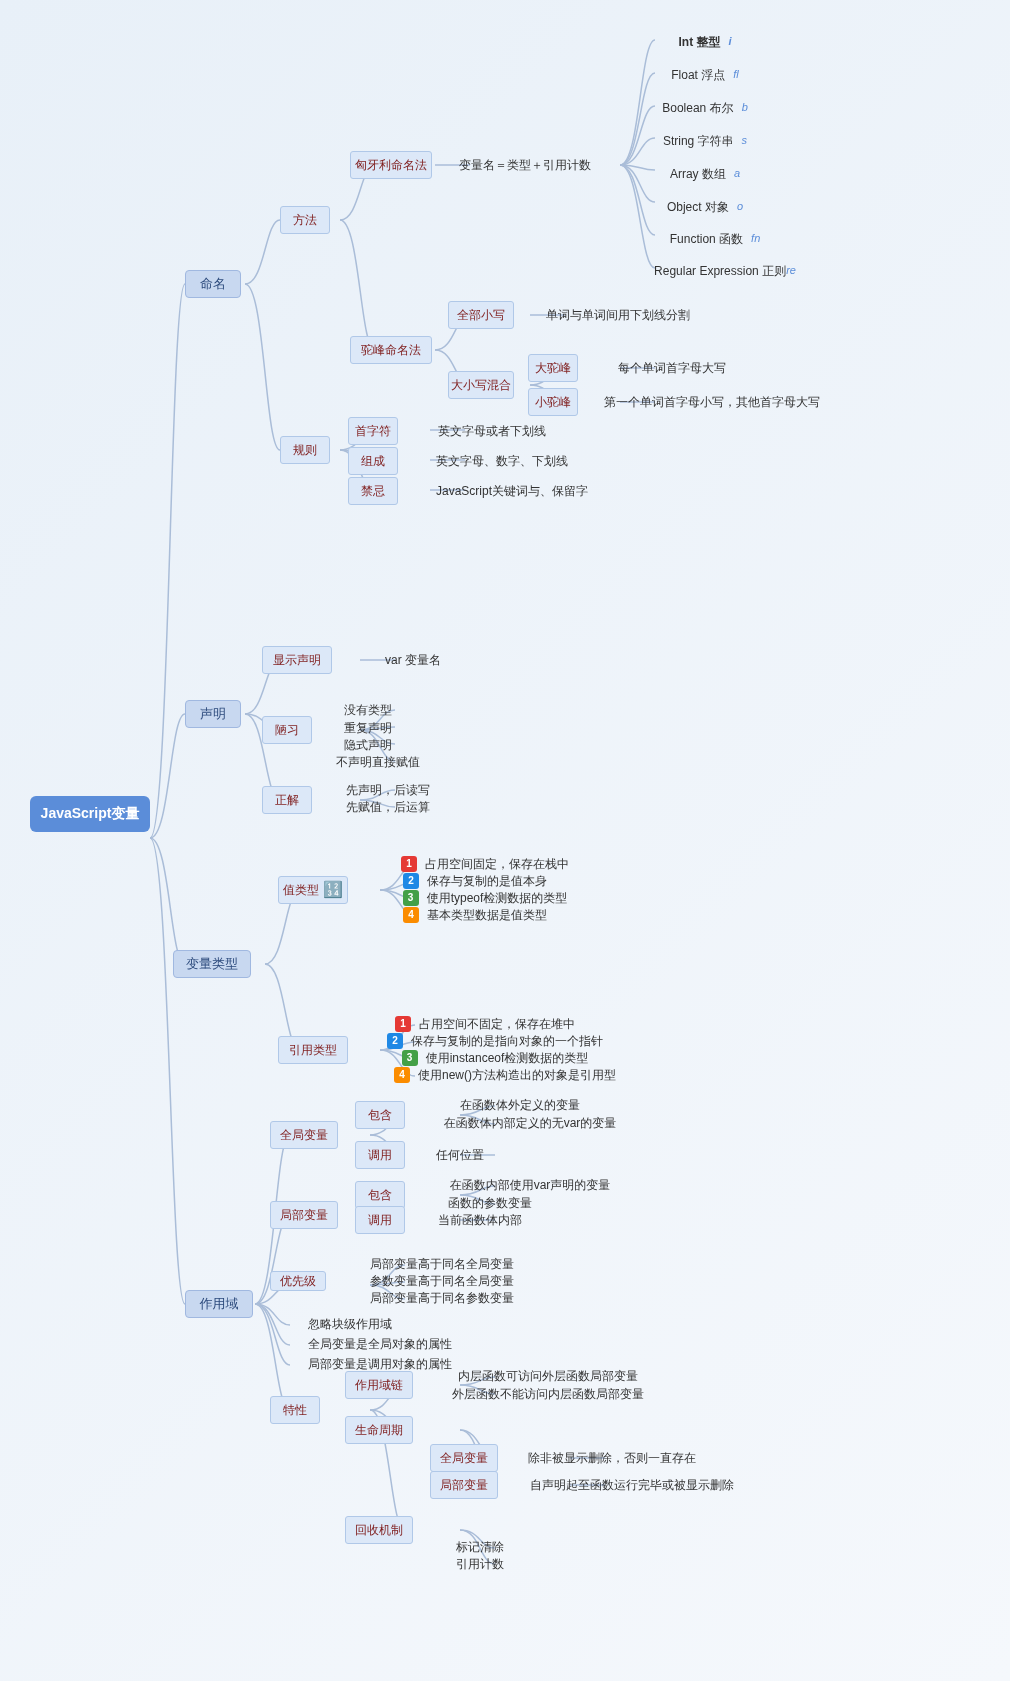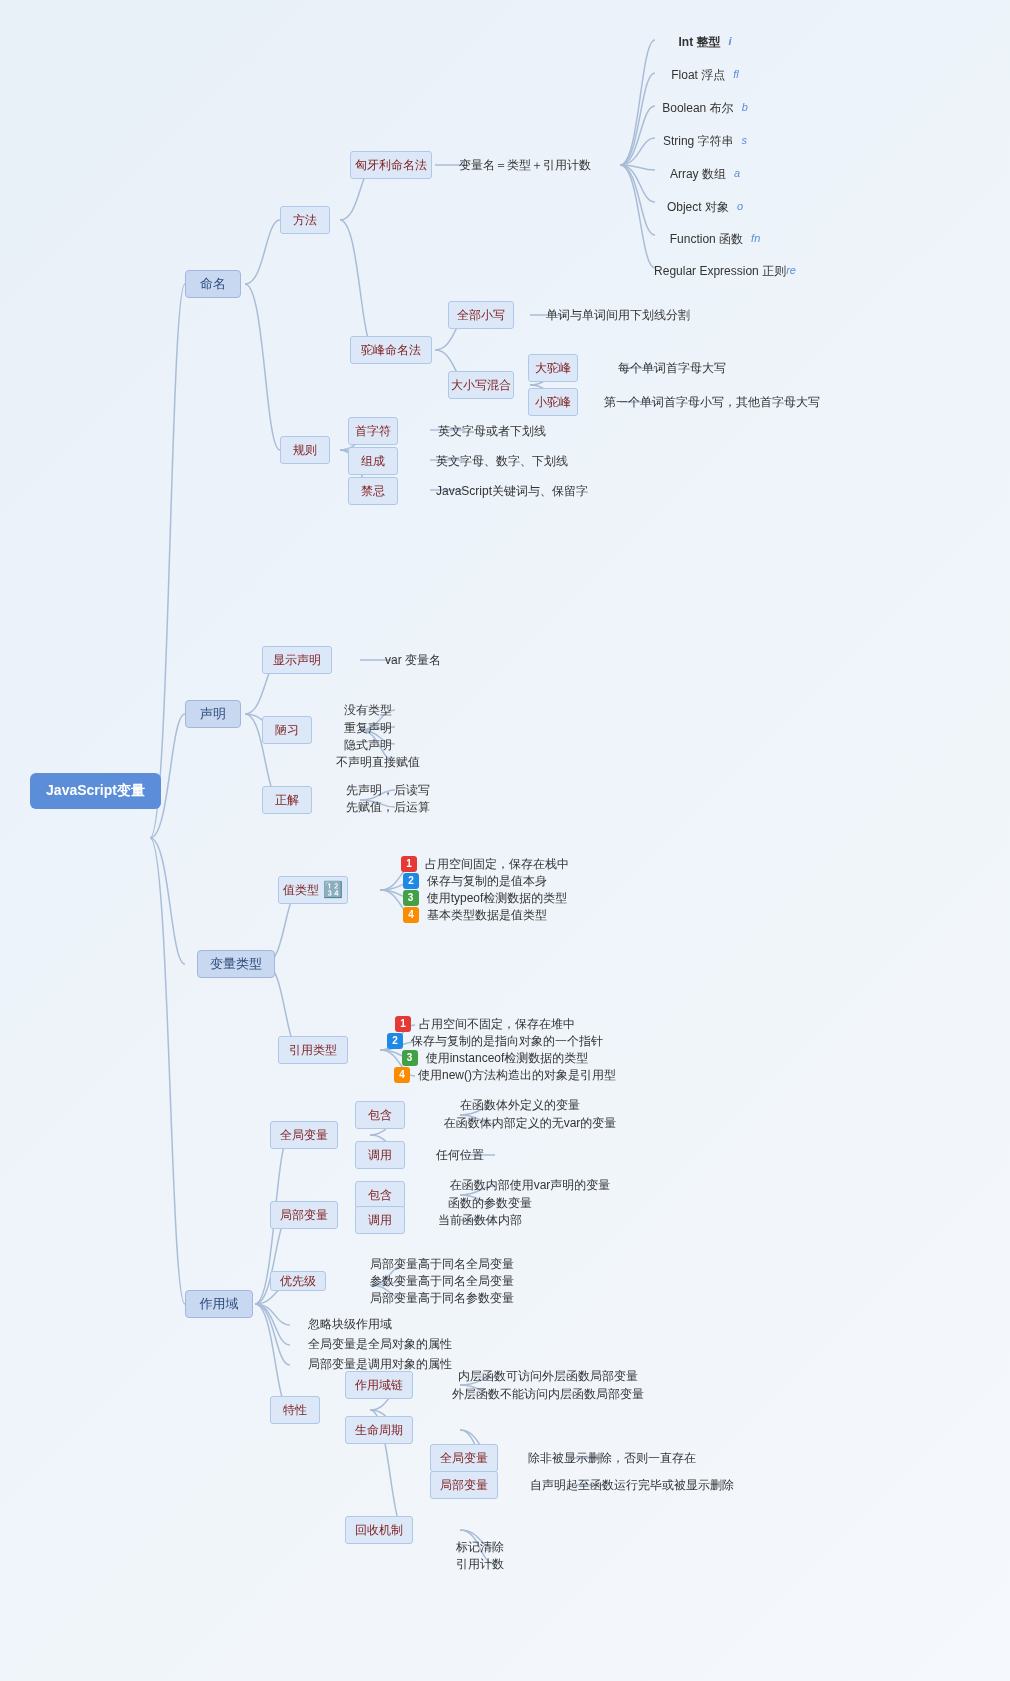--- a/index.html
+++ b/index.html
@@ -215,21 +215,21 @@
     <path d="M 460,1430 C 480,1430 480,1485 495,1485" stroke="#aabdd8"></path>
 
     <path d="M 570,1458 C 590,1458 590,1458 605,1458" stroke="#aabdd8"></path>
 
     <path d="M 570,1485 C 590,1485 590,1485 605,1485" stroke="#aabdd8"></path>
 
     <path d="M 460,1530 C 480,1530 480,1548 495,1548" stroke="#aabdd8"></path>
     <path d="M 460,1530 C 480,1530 480,1564 495,1564" stroke="#aabdd8"></path>
   </svg>
 
-  <div class="node node-root" style="left:30px; top:773px; width:131px; height:36px;">
+  <div class="node node-root" style="left:30px; top:796px; width:120px; height:36px;">
     <span>JavaScript变量</span>
   </div>
 
   <div class="node node-l1" style="left:185px; top:270px; width:56px; height:28px;">
     <span>命名</span>
   </div>
 
   <div class="node node-l2" style="left:280px; top:206px; width:50px; height:28px;">
     <span>方法</span>
   </div>
@@ -359,21 +359,21 @@
   <div class="node node-l2" style="left:262px; top:786px; width:50px; height:28px;">
     <span>正解</span>
   </div>
   <div class="node node-text" style="left:328px; top:776px; width:120px; height:28px; display:flex; align-items:center;text-align:center;">
     <span>先声明，后读写</span>
   </div>
   <div class="node node-text" style="left:328px; top:793px; width:120px; height:28px; display:flex; align-items:center;">
     <span>先赋值，后运算</span>
   </div>
 
-  <div class="node node-l1" style="left:197px; top:950px; width:78px; height:28px;">
+  <div class="node node-l1" style="left:173px; top:950px; width:78px; height:28px;">
     <span>变量类型</span>
   </div>
 
   <div class="node node-l2" style="left:278px; top:876px; width:70px; height:28px; display:flex; align-items:center; gap:4px;">
     <span>值类型</span>
     <span style="font-size:16px;">🔢</span>
   </div>
 
   <div class="node node-text" style="left:365px; top:851px; width:240px; height:26px; display:flex; align-items:center; gap:4px;">
     <span class="badge badge-red">1</span>

